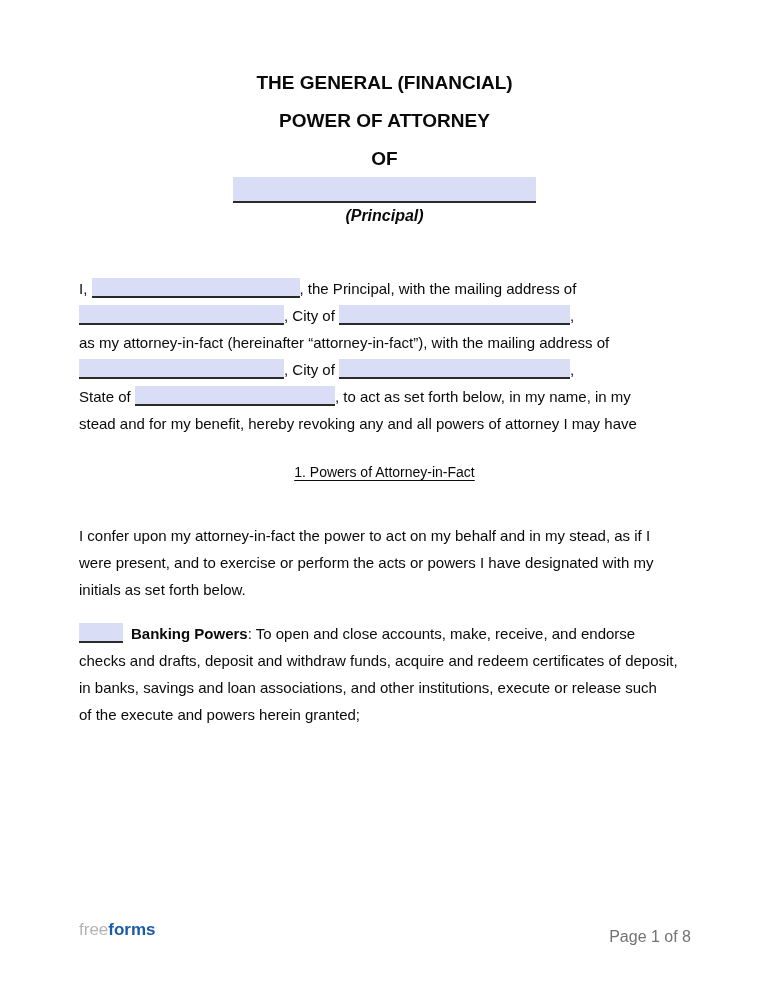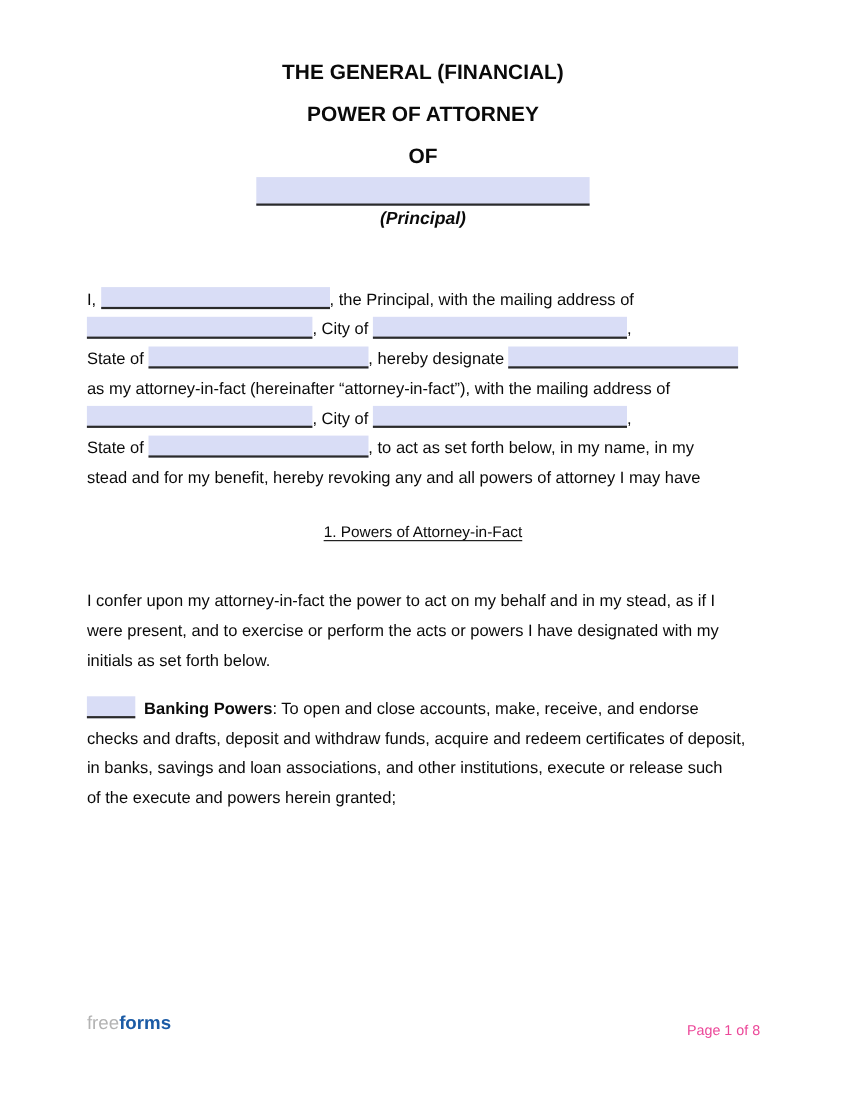--- a/index.html
+++ b/index.html
@@ -1,20 +1,20 @@
 <!DOCTYPE html>
 <html><head>
 <meta charset="utf-8">
 <style>
   html,body{margin:0;padding:0;background:#ffffff;}
   .page{
     position:relative;width:768px;height:995px;background:#ffffff;
     font-family:"Liberation Sans",sans-serif;color:#0a0a0a;overflow:hidden;
   }
-  .content{position:absolute;left:79px;top:0;width:611px;}
+  .content{position:absolute;left:79px;top:16px;width:611px;}
   
   .title-block{text-align:center;}
   .title-line{font-weight:bold;font-size:19px;line-height:20px;}
   .t1{margin-top:57px;}
   .t2{margin-top:18px;}
   .t3{margin-top:18px;}
   .principal-blank{
     display:block;margin:8px auto 0;width:303px;height:24px;
     background:#d9ddf6;border-bottom:2px solid #2a2a2a;
   }
@@ -39,40 +39,39 @@
   .confer{margin-top:40px;}
   .notice{margin-top:21px;}
   .notice .ital{font-style:italic;text-decoration:underline;text-underline-offset:3px;}
   .notice .period{font-style:italic;}
   .banking{margin-top:17px;}
   .bold{font-weight:bold;margin-top:23px;}
   
   .brand{position:absolute;left:79px;top:920px;font-size:17px;line-height:20px;text-align:right;}
   .brand-free{color:#b3b3b3;}
   .brand-forms{color:#1b5ba5;font-weight:bold;}
-  .page-indicator{position:absolute;right:77px;top:929px;font-size:13px;line-height:16px;color:#ec4899;}
+  .page-indicator{position:absolute;right:77px;top:929px;font-size:16px;line-height:16px;color:#737373;}
 </style>
 </head>
 <body>
 
 <div class="page">
   <div class="content">
 
     <div class="title-block">
       <div class="title-line t1">THE GENERAL (FINANCIAL)</div>
       <div class="title-line t2">POWER OF ATTORNEY</div>
       <div class="title-line t3">OF</div>
       <div class="principal-blank"></div>
       <div class="principal-caption">(Principal)</div>
     </div>
 
     <div class="intro">
       <div class="line"><span>I, </span><span class="blank w-name"></span><span>, the Principal, with the mailing address of</span></div>
       <div class="line"><span class="blank w-city-a"></span><span>, City of </span><span class="blank w-city-b"></span><span>,</span></div>
-      <div class="line"><span>State of </span><span class="blank w-state"></span><span>, hereby designate </span><span class="blank w-designate"></span></div>
       <div class="line">as my attorney-in-fact (hereinafter “attorney-in-fact”), with the mailing address of</div>
       <div class="line"><span class="blank w-city-a"></span><span>, City of </span><span class="blank w-city-b"></span><span>,</span></div>
       <div class="line"><span>State of </span><span class="blank w-state"></span><span>, to act as set forth below, in my name, in my</span></div>
       <div class="line">stead and for my benefit, hereby revoking any and all powers of attorney I may have</div>
     </div>
 
     <div class="section-heading"><span>1. Powers of Attorney-in-Fact</span></div>
 
     <div class="confer">
       <div class="line">I confer upon my attorney-in-fact the power to act on my behalf and in my stead, as if I</div>

